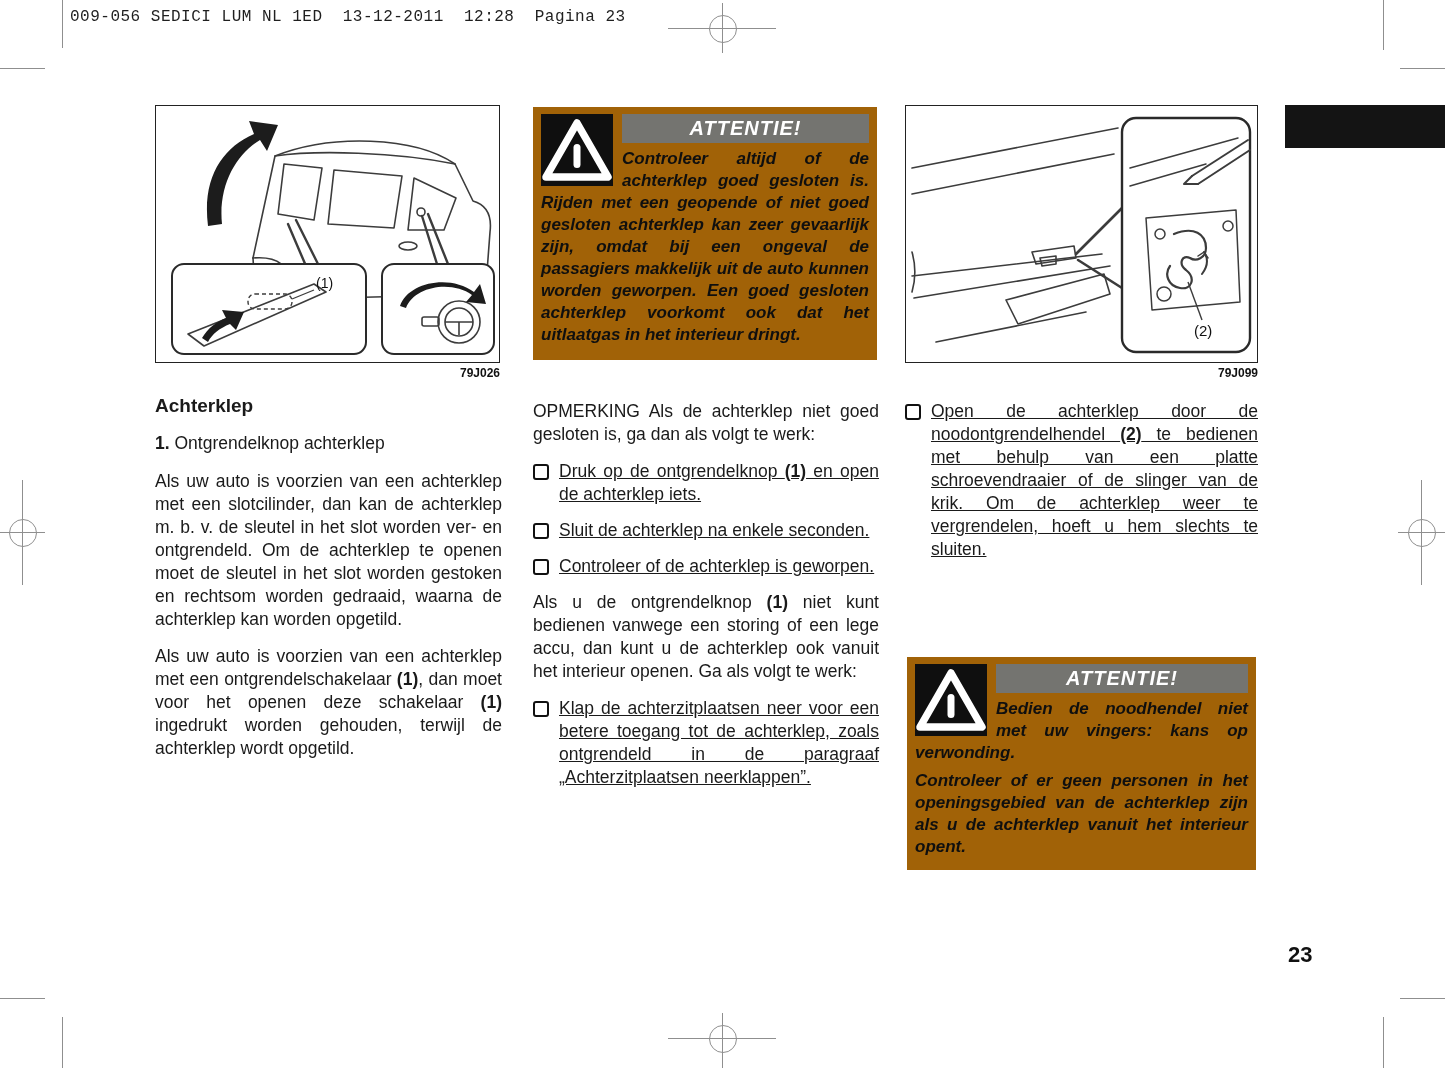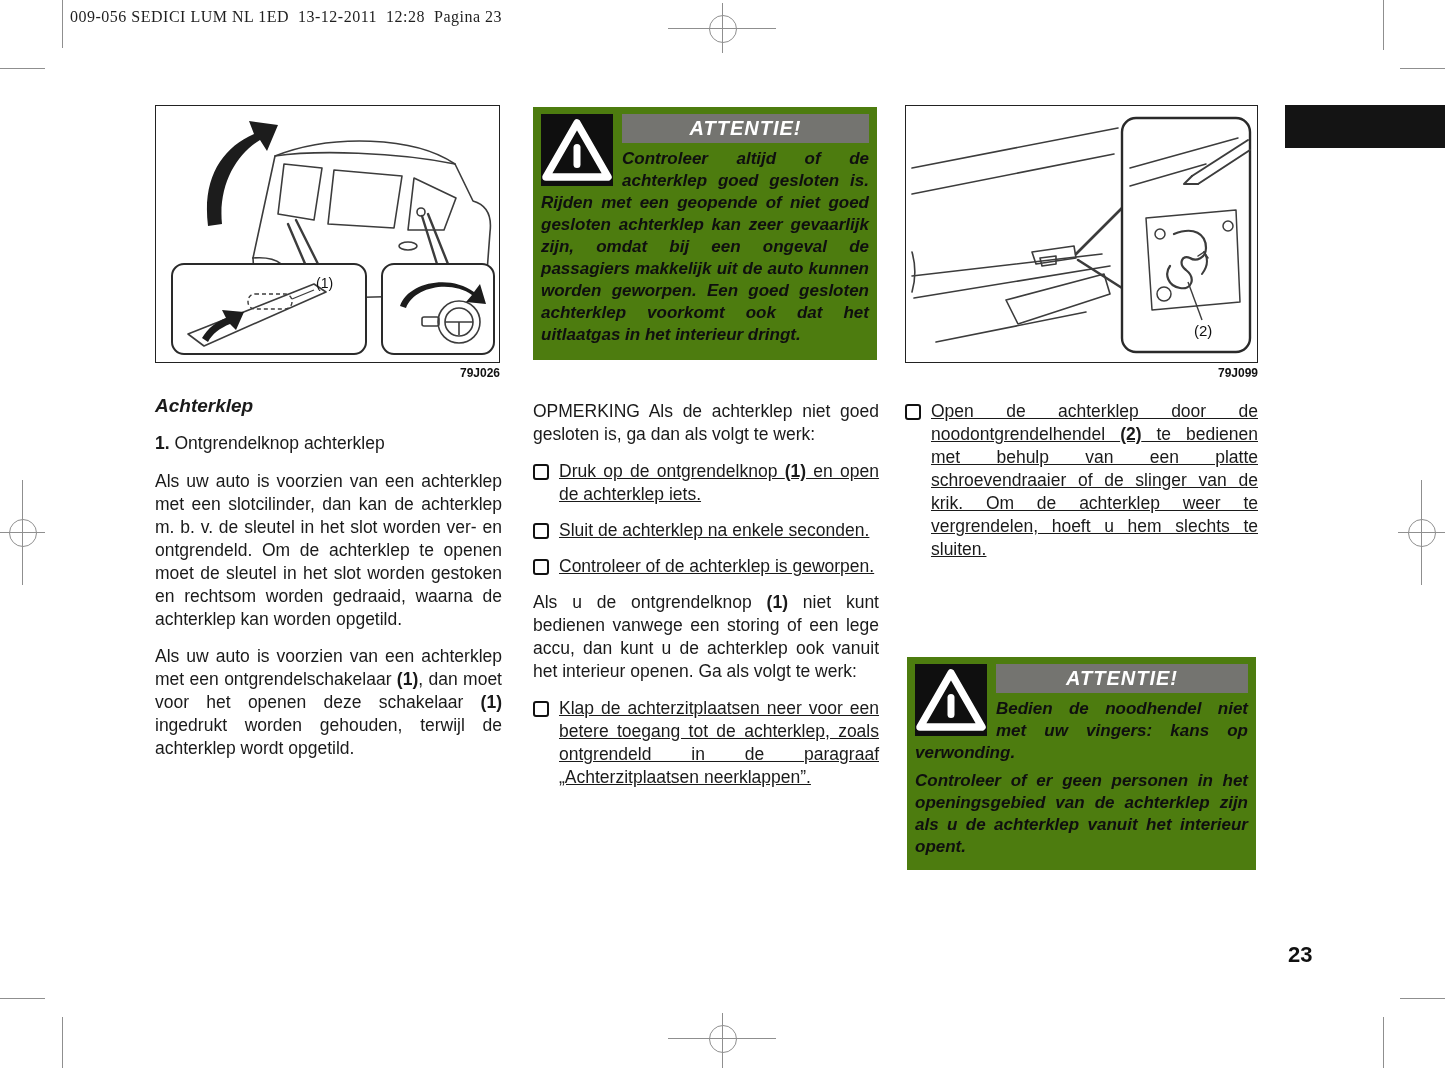--- a/index.html
+++ b/index.html
@@ -1,41 +1,41 @@
 <!DOCTYPE html>
 <html><head>
 <meta charset="utf-8">
 <style>
   html,body{margin:0;padding:0;background:#e8e8e8;}
   .page{position:relative;width:1445px;height:1068px;background:#ffffff;overflow:hidden;
         font-family:"Liberation Sans",sans-serif;color:#1a1a1a;}
   .abs{position:absolute;}
   
-  .print-header{left:70px;top:8px;font-family:Liberation Serif, serif;font-size:16px;
+  .print-header{left:70px;top:8px;font-family:Liberation Mono, monospace;font-size:16px;
                 letter-spacing:.5px;color:#1f1f1f;white-space:pre;}
   
   .mk{background:#8f8f8f;}
   .reg-circle{border:1px solid #8f8f8f;border-radius:50%;width:26px;height:26px;background:transparent;}
   
   .tab-black{left:1285px;top:105px;width:160px;height:43px;background:#141414;}
   
   .figure{border:1px solid #222;background:#fff;box-sizing:border-box;}
   .fig-caption{font-size:12px;font-weight:bold;text-align:right;color:#111;}
   
   .col{line-height:23px;font-size:17.5px;}
   .col p{margin:0 0 14px 0;text-align:justify;}
-  h2.sect{font-size:19px;font-weight:bold;margin:0 0 15px 0;font-style:italic;}
+  h2.sect{font-size:19px;font-weight:bold;margin:0 0 15px 0;}
   .num-item{margin:0 0 15px 0;}
   .num-item b{font-weight:bold;}
   
   .bullet{position:relative;padding-left:26px;margin:0 0 13px 0;text-align:justify;text-decoration:underline;}
   .bullet .sq{position:absolute;left:0;top:4px;width:12px;height:12px;border:2px solid #111;
               border-radius:3px;background:#fff;}
   
-  .attn{background:#4d7c0f;box-sizing:border-box;padding:7px 8px;}
+  .attn{background:#a16207;box-sizing:border-box;padding:7px 8px;}
   .attn-icon{float:left;width:72px;height:72px;margin:0 9px 5px 0;}
   .attn-title{background:#747470;color:#fff;font-weight:bold;font-style:italic;
               font-size:20px;line-height:29px;height:29px;text-align:center;
               letter-spacing:1px;margin-bottom:5px;overflow:hidden;}
   .attn-body{font-weight:bold;font-style:italic;font-size:17px;line-height:22px;
              text-align:justify;color:#0f0f0f;}
   .attn-body + .attn-body{margin-top:6px;}
   
   .page-num{font-size:22px;font-weight:bold;color:#111;}
   svg{display:block;}

